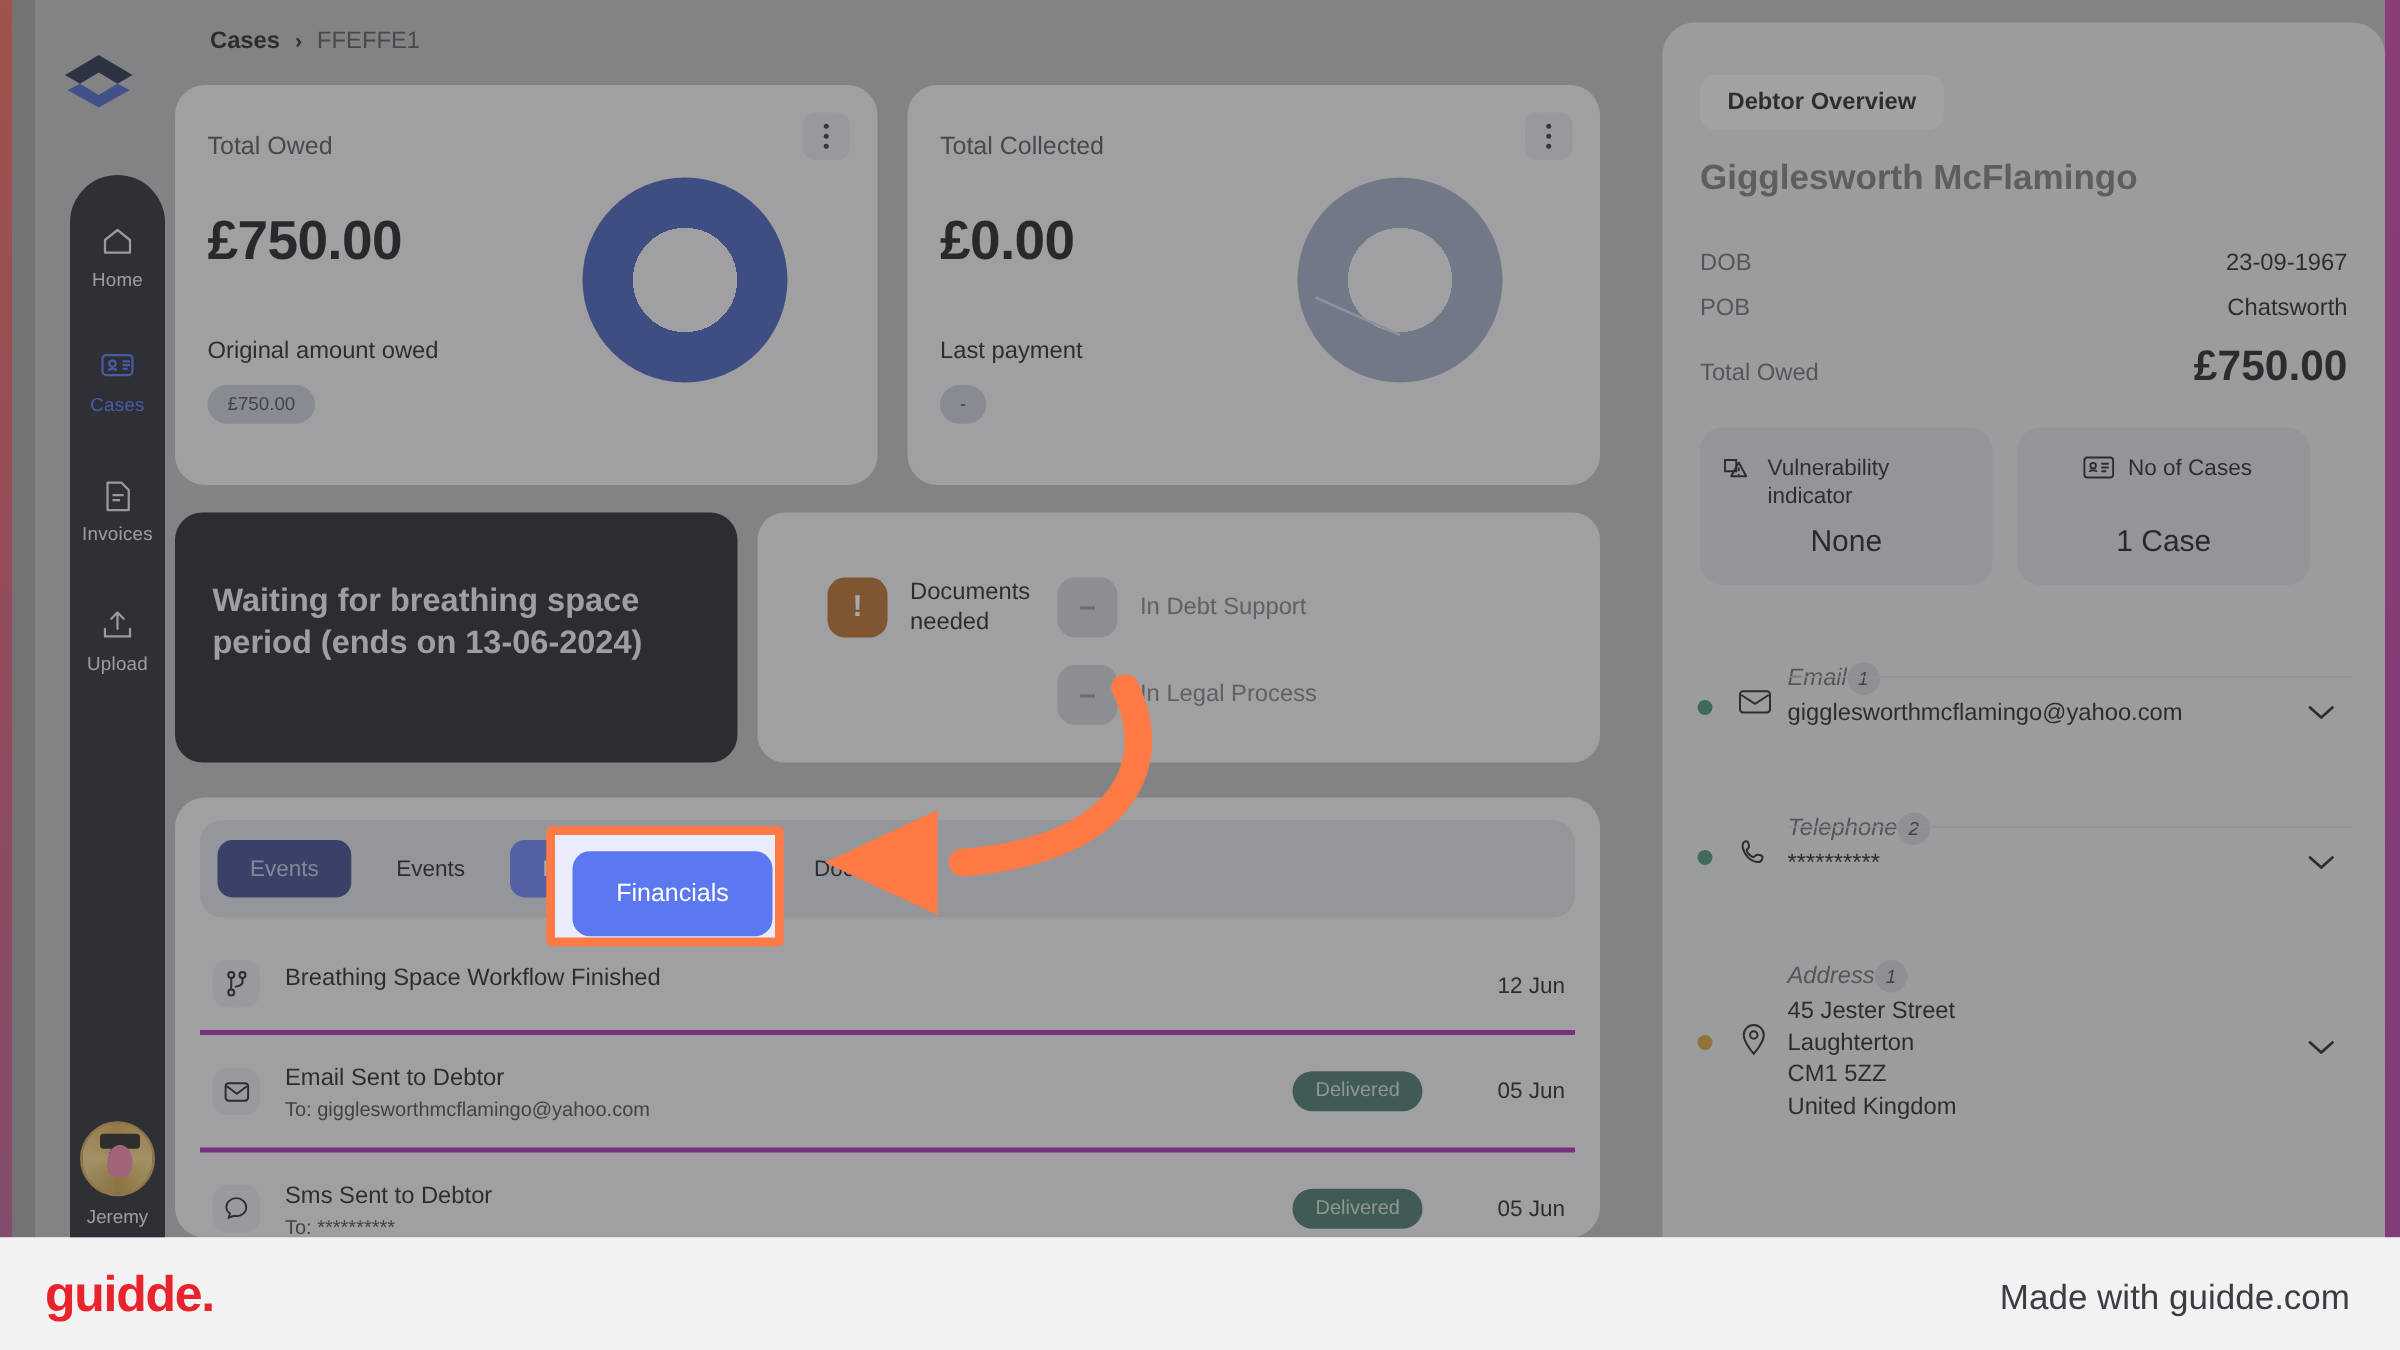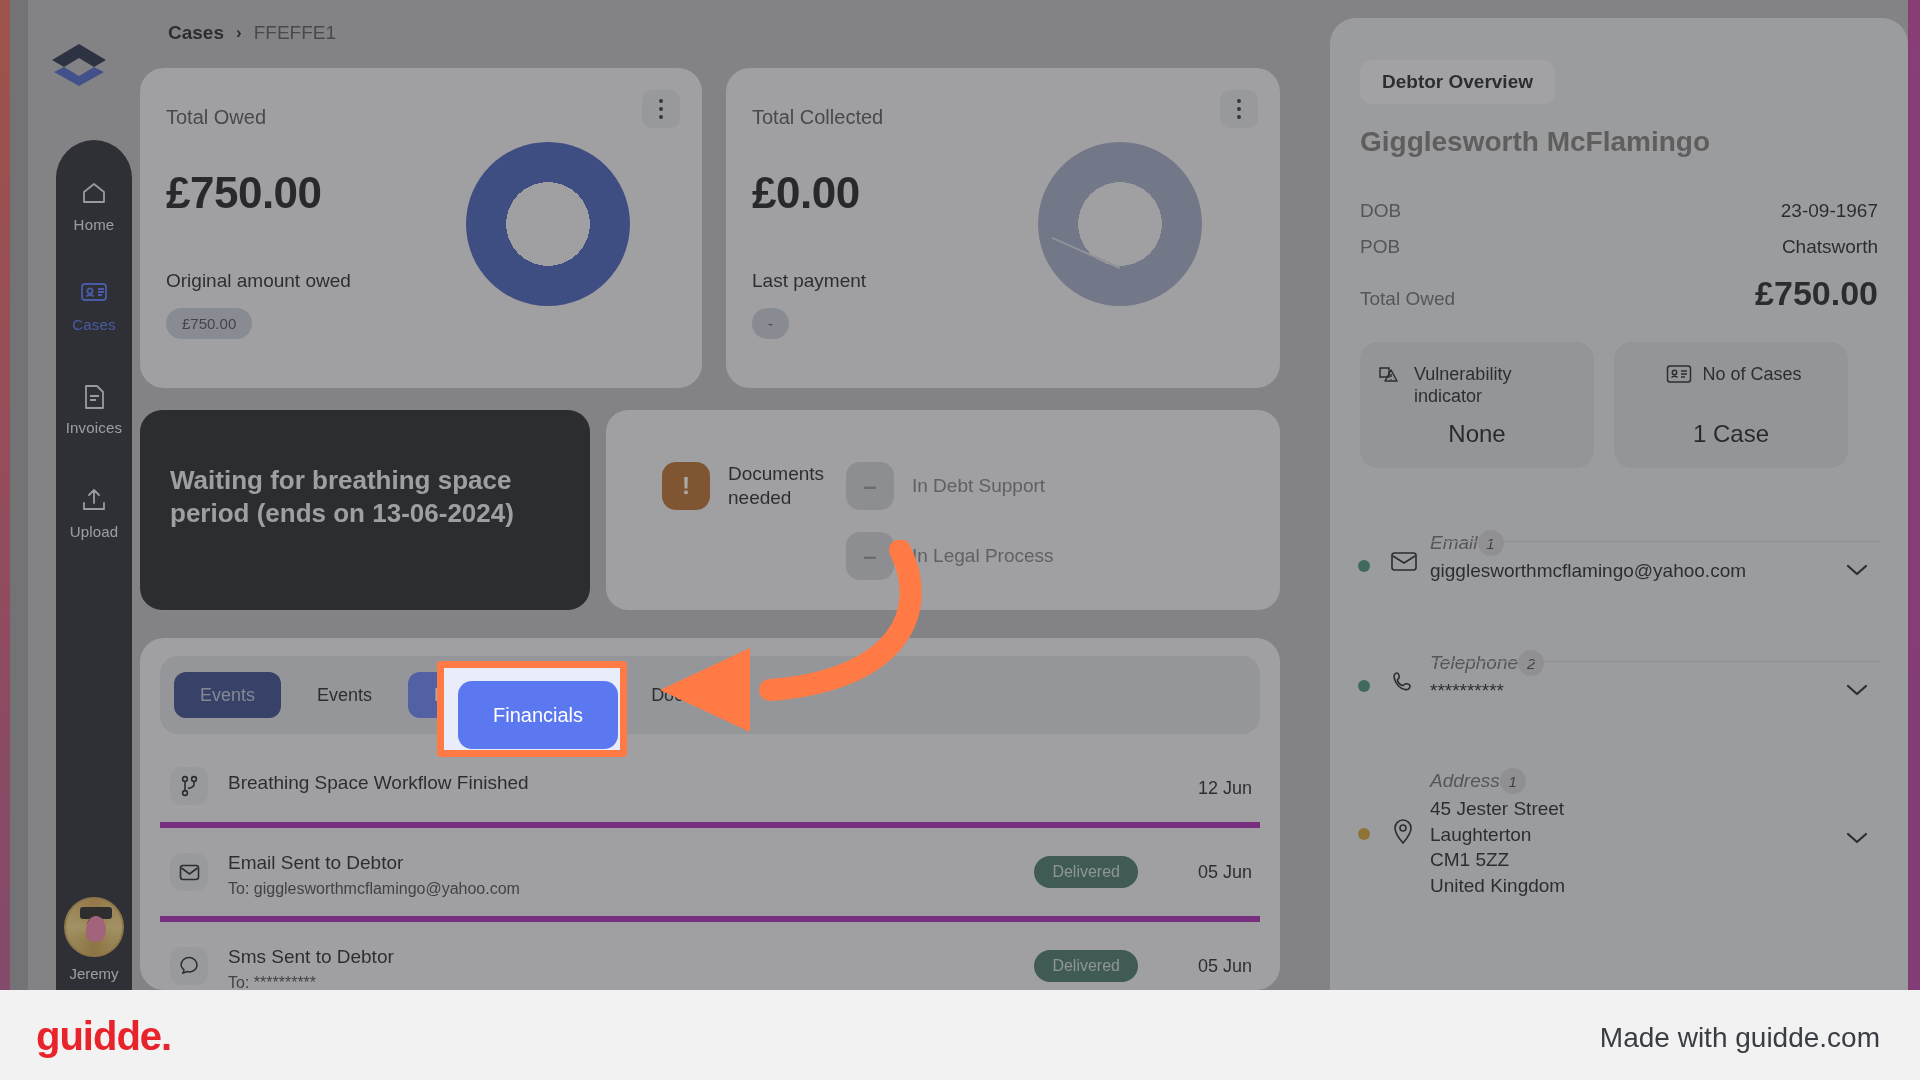--- a/index.html
+++ b/index.html
@@ -152,21 +152,21 @@
     background:#d8dade; border-radius:18px; display:flex; align-items:center; padding:0 14px; gap:10px;
   }
   .tab {
     height:46px; padding:0 26px; border-radius:12px; display:flex; align-items:center;
     font-size:18px; color:#16181d; background:transparent;
   }
   .tab.current { background:#2e3f85; color:#b9bfd6; }
   .tab.target  { background:#5b78f0; color:#ffffff; }
 
   .evlist { position:absolute; left:20px; top:112px; right:20px; }
-  .evrow { position:relative; height:94px; border-bottom:6px solid #a21caf; }
+  .evrow { position:relative; height:94px; border-bottom:4px solid #a21caf; }
   .evrow:first-child { height:78px; }
   .ev-ic {
     position:absolute; left:10px; top:50%; transform:translateY(-50%);
     width:38px;height:38px;border-radius:12px;background:#dfe1e5;
     display:flex;align-items:center;justify-content:center;
   }
   .ev-t { position:absolute; left:68px; top:24px; font-size:19px; color:#16181d;}
   .evrow:first-child .ev-t { top:22px; }
   .ev-s { position:absolute; left:68px; top:52px; font-size:16px; color:#3c3f46;}
   .ev-badge {

